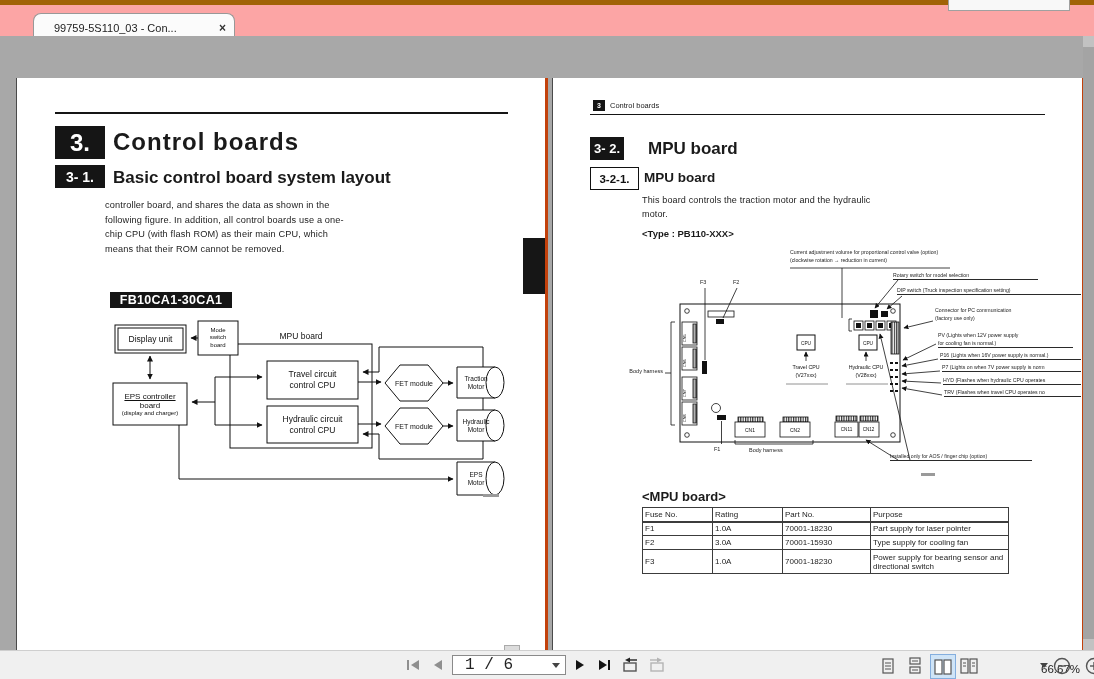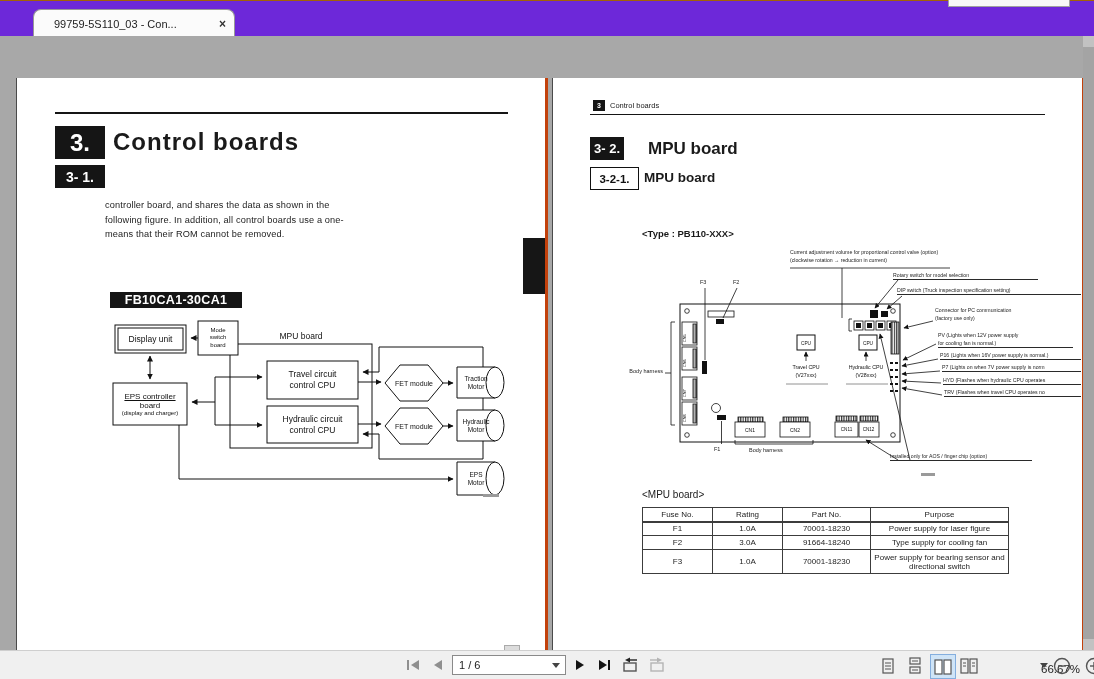--- a/index.html
+++ b/index.html
@@ -1,20 +1,20 @@
 <!DOCTYPE html>
 <html><head>
 <meta charset="utf-8">
 <style>
   html,body{margin:0;padding:0;}
   body{width:1094px;height:679px;overflow:hidden;position:relative;background:#f0f0f0;
        font-family:"Liberation Sans","DejaVu Sans",sans-serif;color:#1a1a1a;}
   .abs{position:absolute;}
   
-  #tabbar{left:0;top:0;width:1094px;height:36px;background:#6d28d9;border-top:1px solid #a16207;}
+  #tabbar{left:0;top:0;width:1094px;height:36px;background:#fca5a5;border-top:5px solid #a16207;}
   #tab{left:33px;top:8px;width:202px;height:28px;background:#fbfbfb;border:1px solid #989898;border-bottom:none;
        border-radius:8px 8px 0 0;display:flex;align-items:center;padding:0 8px 0 20px;box-sizing:border-box;}
   #tab .title{font-size:11px;color:#222;white-space:nowrap;overflow:hidden;flex:1;}
   #tab .close{font-size:12px;color:#333;font-weight:bold;margin-left:6px;cursor:default;}
   #topcut{left:948px;top:-9px;width:120px;height:13px;background:#f8f8f8;border:1px solid #a0a0a0;}
   
   #doc{left:0;top:36px;width:1094px;height:614px;background:#a8a8a8;overflow:hidden;}
   .page{background:#fff;border-left:1px solid #4a4a4a;border-right:3px solid #c2410c;overflow:hidden;margin-top:42px;}
   #pageL{left:16px;top:0;width:528px;height:614px;}
   #pageR{left:552px;top:0;width:529px;height:614px;}
@@ -38,32 +38,32 @@
   
   .hdrnum{font-size:7px;font-weight:bold;}
   .hdrttl{font-size:7.5px;color:#222;}
   .secnum2{font-size:13px;font-weight:bold;}
   .sectitle2{font-size:17px;font-weight:bold;}
   .subnum{font-size:11.5px;font-weight:bold;background:#fff;color:#111;border:1.5px solid #111;
           display:flex;align-items:center;justify-content:center;}
   .subtitle{font-size:13.5px;font-weight:bold;}
   .bodytxt2{font-size:9px;line-height:14px;letter-spacing:0.15px;color:#222;}
   .typelbl{font-size:9.5px;font-weight:bold;}
-  .cap{font-size:10px;font-weight:normal;}
+  .cap{font-size:13px;font-weight:bold;}
   table.fuse{border-collapse:collapse;table-layout:fixed;font-size:8px;color:#1d1d1d;}
-  table.fuse td,table.fuse th{border:1px solid #3c3c3c;text-align:center;padding:0 2px;font-weight:normal;
+  table.fuse td,table.fuse th{border:1px solid #3c3c3c;text-align:left;padding:0 2px;font-weight:normal;
       vertical-align:middle;overflow:hidden;}
   table.fuse thead th{border-bottom:2px solid #3c3c3c;}
   .vtext{writing-mode:vertical-rl;transform:rotate(180deg);font-size:3.8px;color:#111;line-height:1;}
   
   #toolbar{left:0;top:650px;width:1094px;height:29px;background:#f0f0f0;border-top:1px solid #cfcfcf;}
   .tbtn{display:flex;align-items:center;justify-content:center;}
   #pagebox{left:452px;top:4px;width:114px;height:20px;background:#fff;border:1px solid #8a8a8a;
            display:flex;align-items:center;box-sizing:border-box;}
-  #pagebox .val{font-size:11px;color:#222;padding-left:6px;flex:1;}
+  #pagebox .val{font-size:16px;color:#222;padding-left:12px;flex:1;font-family:Liberation Mono, monospace;}
   #pagebox .caret{width:0;height:0;border-left:4px solid transparent;border-right:4px solid transparent;
            border-top:5px solid #444;margin-right:5px;}
   #zoomlevel{font-size:11.5px;color:#222;}
   .zcaret{width:0;height:0;border-left:4px solid transparent;border-right:4px solid transparent;border-top:5px solid #444;}
   #facinghl{background:#cfe4f7;border:1px solid #84aede;}
   #splitter{left:504px;top:645px;width:16px;height:6px;background:#dcdcdc;border:1px solid #aaa;box-sizing:border-box;}
 </style>
 </head>
 <body>
 
@@ -75,30 +75,32 @@
   <div id="topcut" class="abs"></div>
 </div>
 
 <div id="doc" class="abs">
 
   <div id="pageL" class="abs page">
     <div class="abs rule" style="left:38px;top:34px;width:453px;"></div>
     <div class="abs blkbox chapnum" style="left:38px;top:48px;width:50px;height:33px;">3.</div>
     <div class="abs chaptitle" style="left:96px;top:50px;">Control boards</div>
     <div class="abs blkbox secnum" style="left:38px;top:87px;width:50px;height:23px;">3- 1.</div>
+    <div class="abs sectitle" style="left:96px;top:90px;">Basic control board system layout</div>
 
     <div class="abs bodytxt" style="left:88px;top:120px;width:260px;">
       <div>controller board, and shares the data as shown in the</div>
       <div>following figure. In addition, all control boards use a one-</div>
+      <div>chip CPU (with flash ROM) as their main CPU, which</div>
       <div>means that their ROM cannot be removed.</div>
     </div>
 
     <div class="abs" style="left:506px;top:160px;width:22px;height:56px;background:#161616;"></div>
 
-    <div class="abs blkbox" style="left:93px;top:214px;width:132px;height:16px;font-size:12.5px;font-weight:bold;letter-spacing:0.3px;">FB10CA1-30CA1</div>
+    <div class="abs blkbox" style="left:93px;top:214px;width:122px;height:16px;font-size:12.5px;font-weight:bold;letter-spacing:0.3px;">FB10CA1-30CA1</div>
 
     <svg class="abs" style="left:0;top:0;" width="528" height="614">
       <defs>
         <marker id="arL" markerWidth="7" markerHeight="7" refX="5.5" refY="3" orient="auto" markerUnits="userSpaceOnUse">
           <path d="M0,0L6,3L0,6z" fill="#111"></path>
         </marker>
         <marker id="arLs" markerWidth="7" markerHeight="7" refX="0.5" refY="3" orient="auto" markerUnits="userSpaceOnUse">
           <path d="M6,0L0,3L6,6z" fill="#111"></path>
         </marker>
       </defs>
@@ -180,20 +182,24 @@
   <div id="pageR" class="abs page">
     <div class="abs blkbox hdrnum" style="left:40px;top:22px;width:12px;height:11px;">3</div>
     <div class="abs hdrttl" style="left:57px;top:23px;">Control boards</div>
     <div class="abs" style="left:37px;top:36px;width:455px;border-top:1.5px solid #151515;"></div>
 
     <div class="abs blkbox secnum2" style="left:37px;top:59px;width:34px;height:23px;">3- 2.</div>
     <div class="abs sectitle2" style="left:95px;top:61px;">MPU board</div>
     <div class="abs subnum" style="left:37px;top:89px;width:47px;height:21px;">3-2-1.</div>
     <div class="abs subtitle" style="left:91px;top:92px;">MPU board</div>
 
+    <div class="abs bodytxt2" style="left:89px;top:115px;width:260px;">
+      <div>This board controls the traction motor and the hydraulic</div>
+      <div>motor.</div>
+    </div>
     <div class="abs typelbl" style="left:89px;top:150px;">&lt;Type : PB110-XXX&gt;</div>
 
     <svg class="abs" style="left:0;top:0;" width="529" height="614">
       <defs>
         <marker id="arR" markerWidth="6" markerHeight="6" refX="4.5" refY="2.5" orient="auto" markerUnits="userSpaceOnUse">
           <path d="M0,0L5,2.5L0,5z" fill="#111"></path>
         </marker>
         <pattern id="hatchR" width="2.4" height="2.4" patternUnits="userSpaceOnUse">
           <rect width="2.4" height="2.4" fill="#fff"></rect>
             <rect width="1.2" height="2.4" fill="#333"></rect>
@@ -350,26 +356,26 @@
           <th>Rating</th>
           <th>Part No.</th>
           <th>Purpose</th>
         </tr>
       </thead>
       <tbody>
         <tr style="height:14px;">
           <td>F1</td>
           <td>1.0A</td>
           <td>70001-18230</td>
-          <td>Power supply for laser figure</td>
+          <td>Part supply for laser pointer</td>
         </tr>
         <tr style="height:14px;">
           <td>F2</td>
           <td>3.0A</td>
-          <td>91664-18240</td>
+          <td>70001-15930</td>
           <td>Type supply for cooling fan</td>
         </tr>
         <tr style="height:24px;">
           <td>F3</td>
           <td>1.0A</td>
           <td>70001-18230</td>
           <td>Power supply for bearing sensor and directional switch</td>
         </tr>
       </tbody>
     </table>

